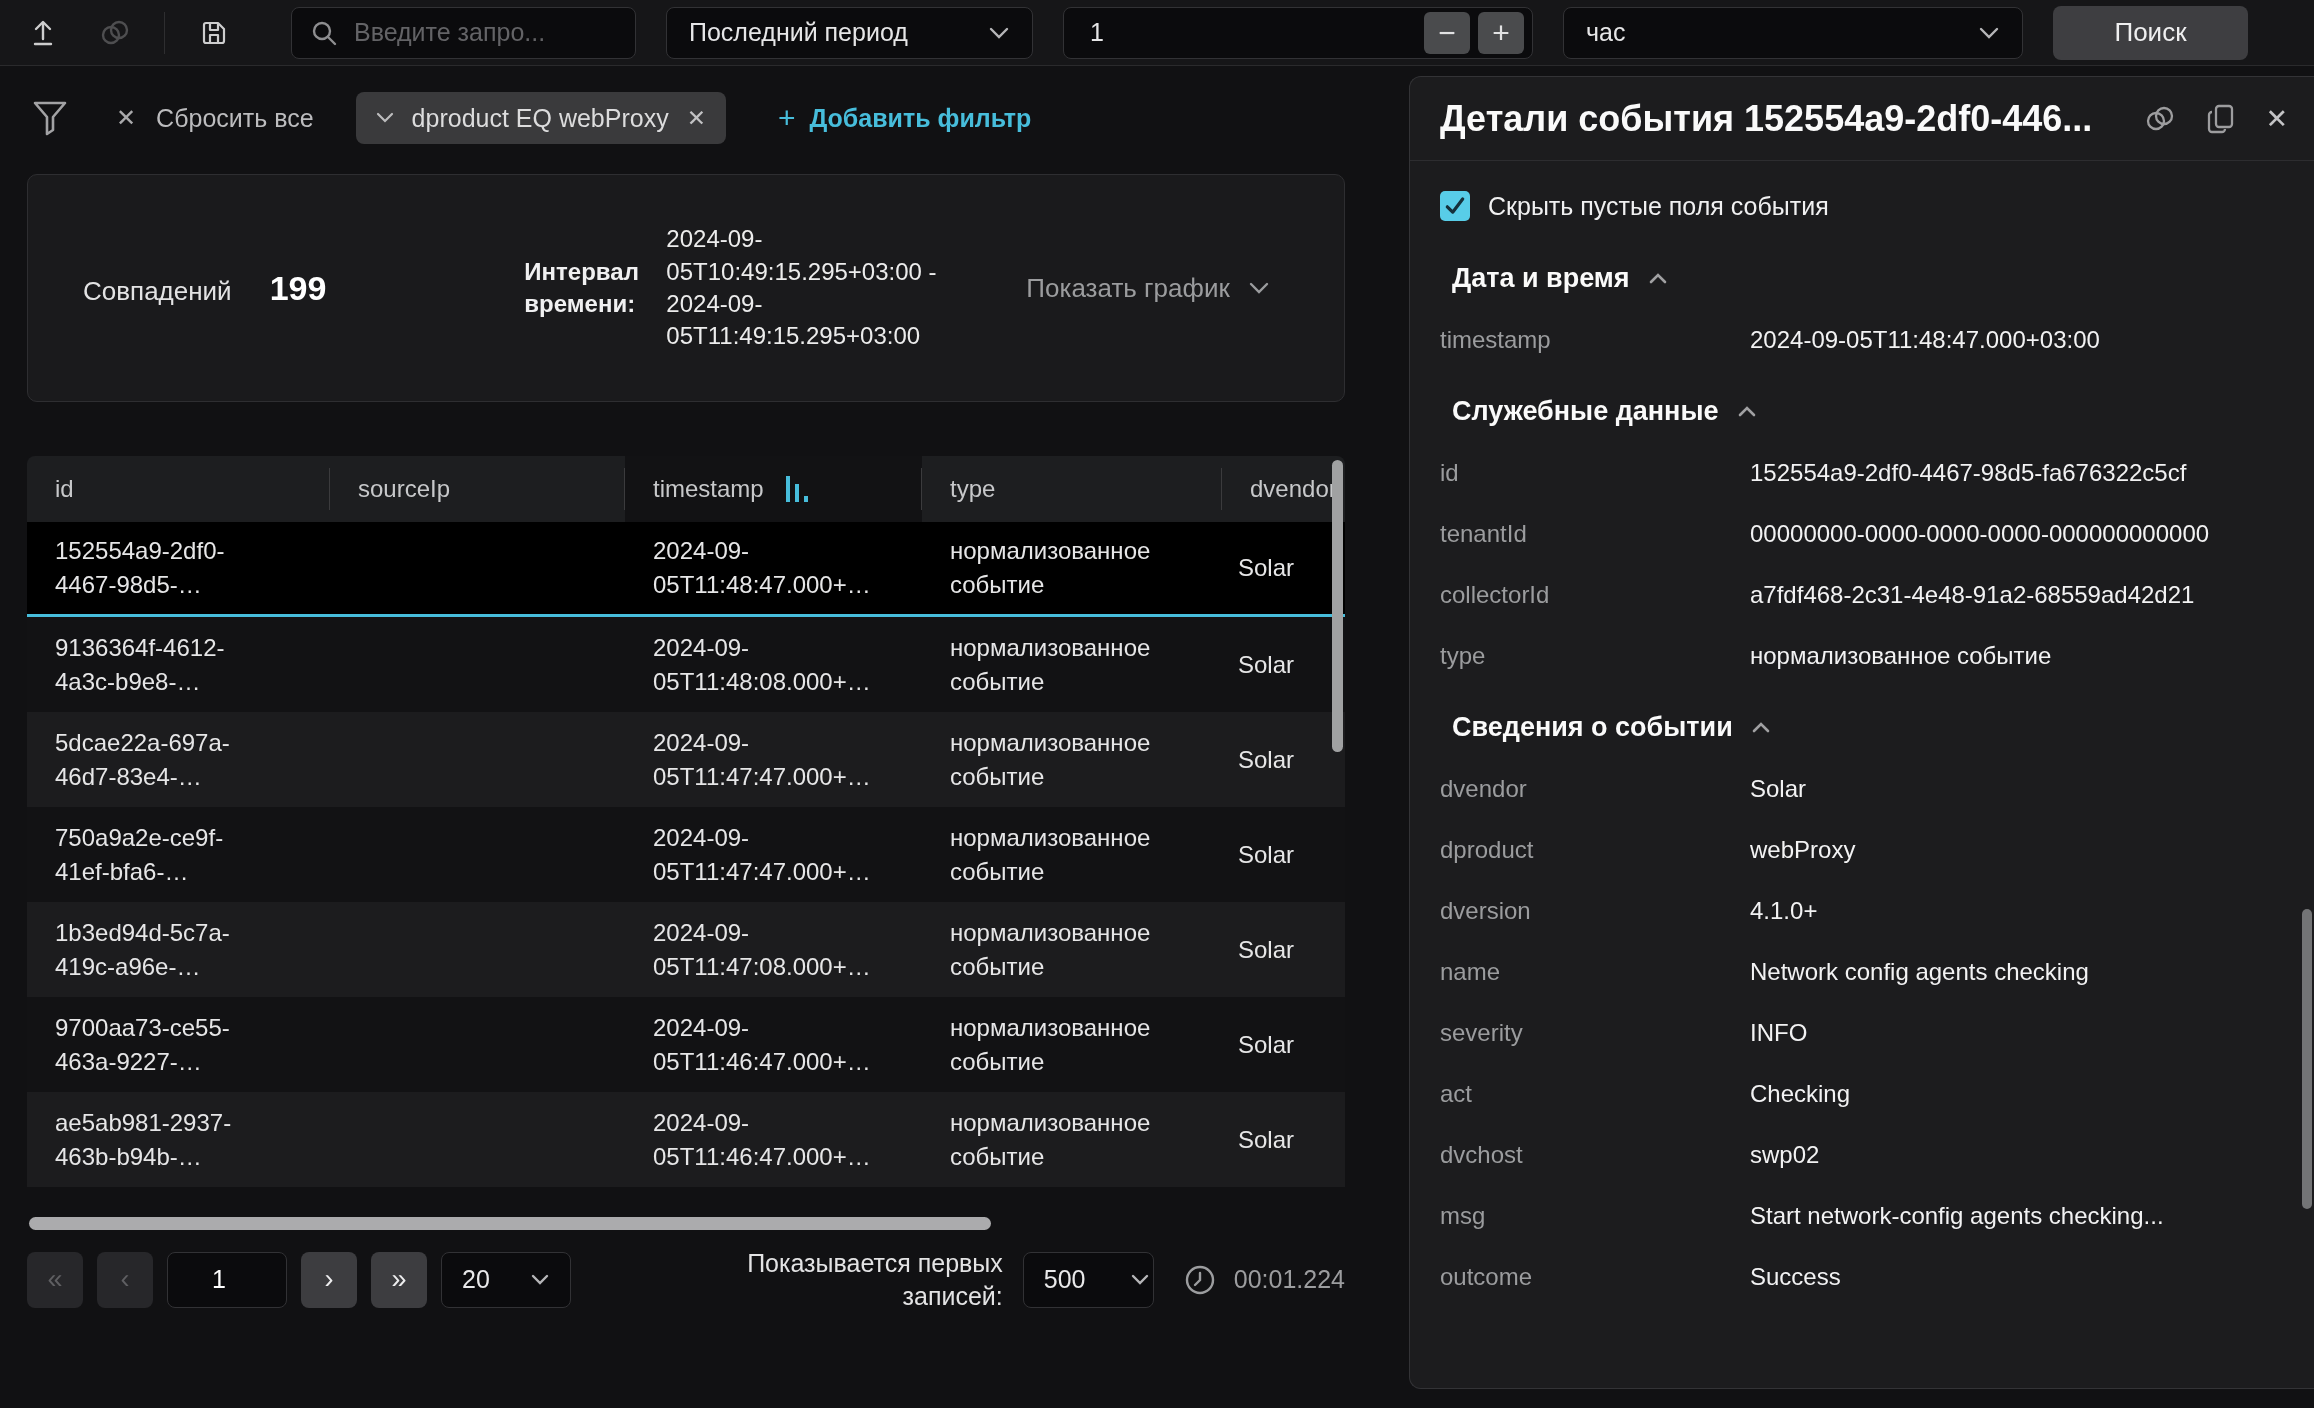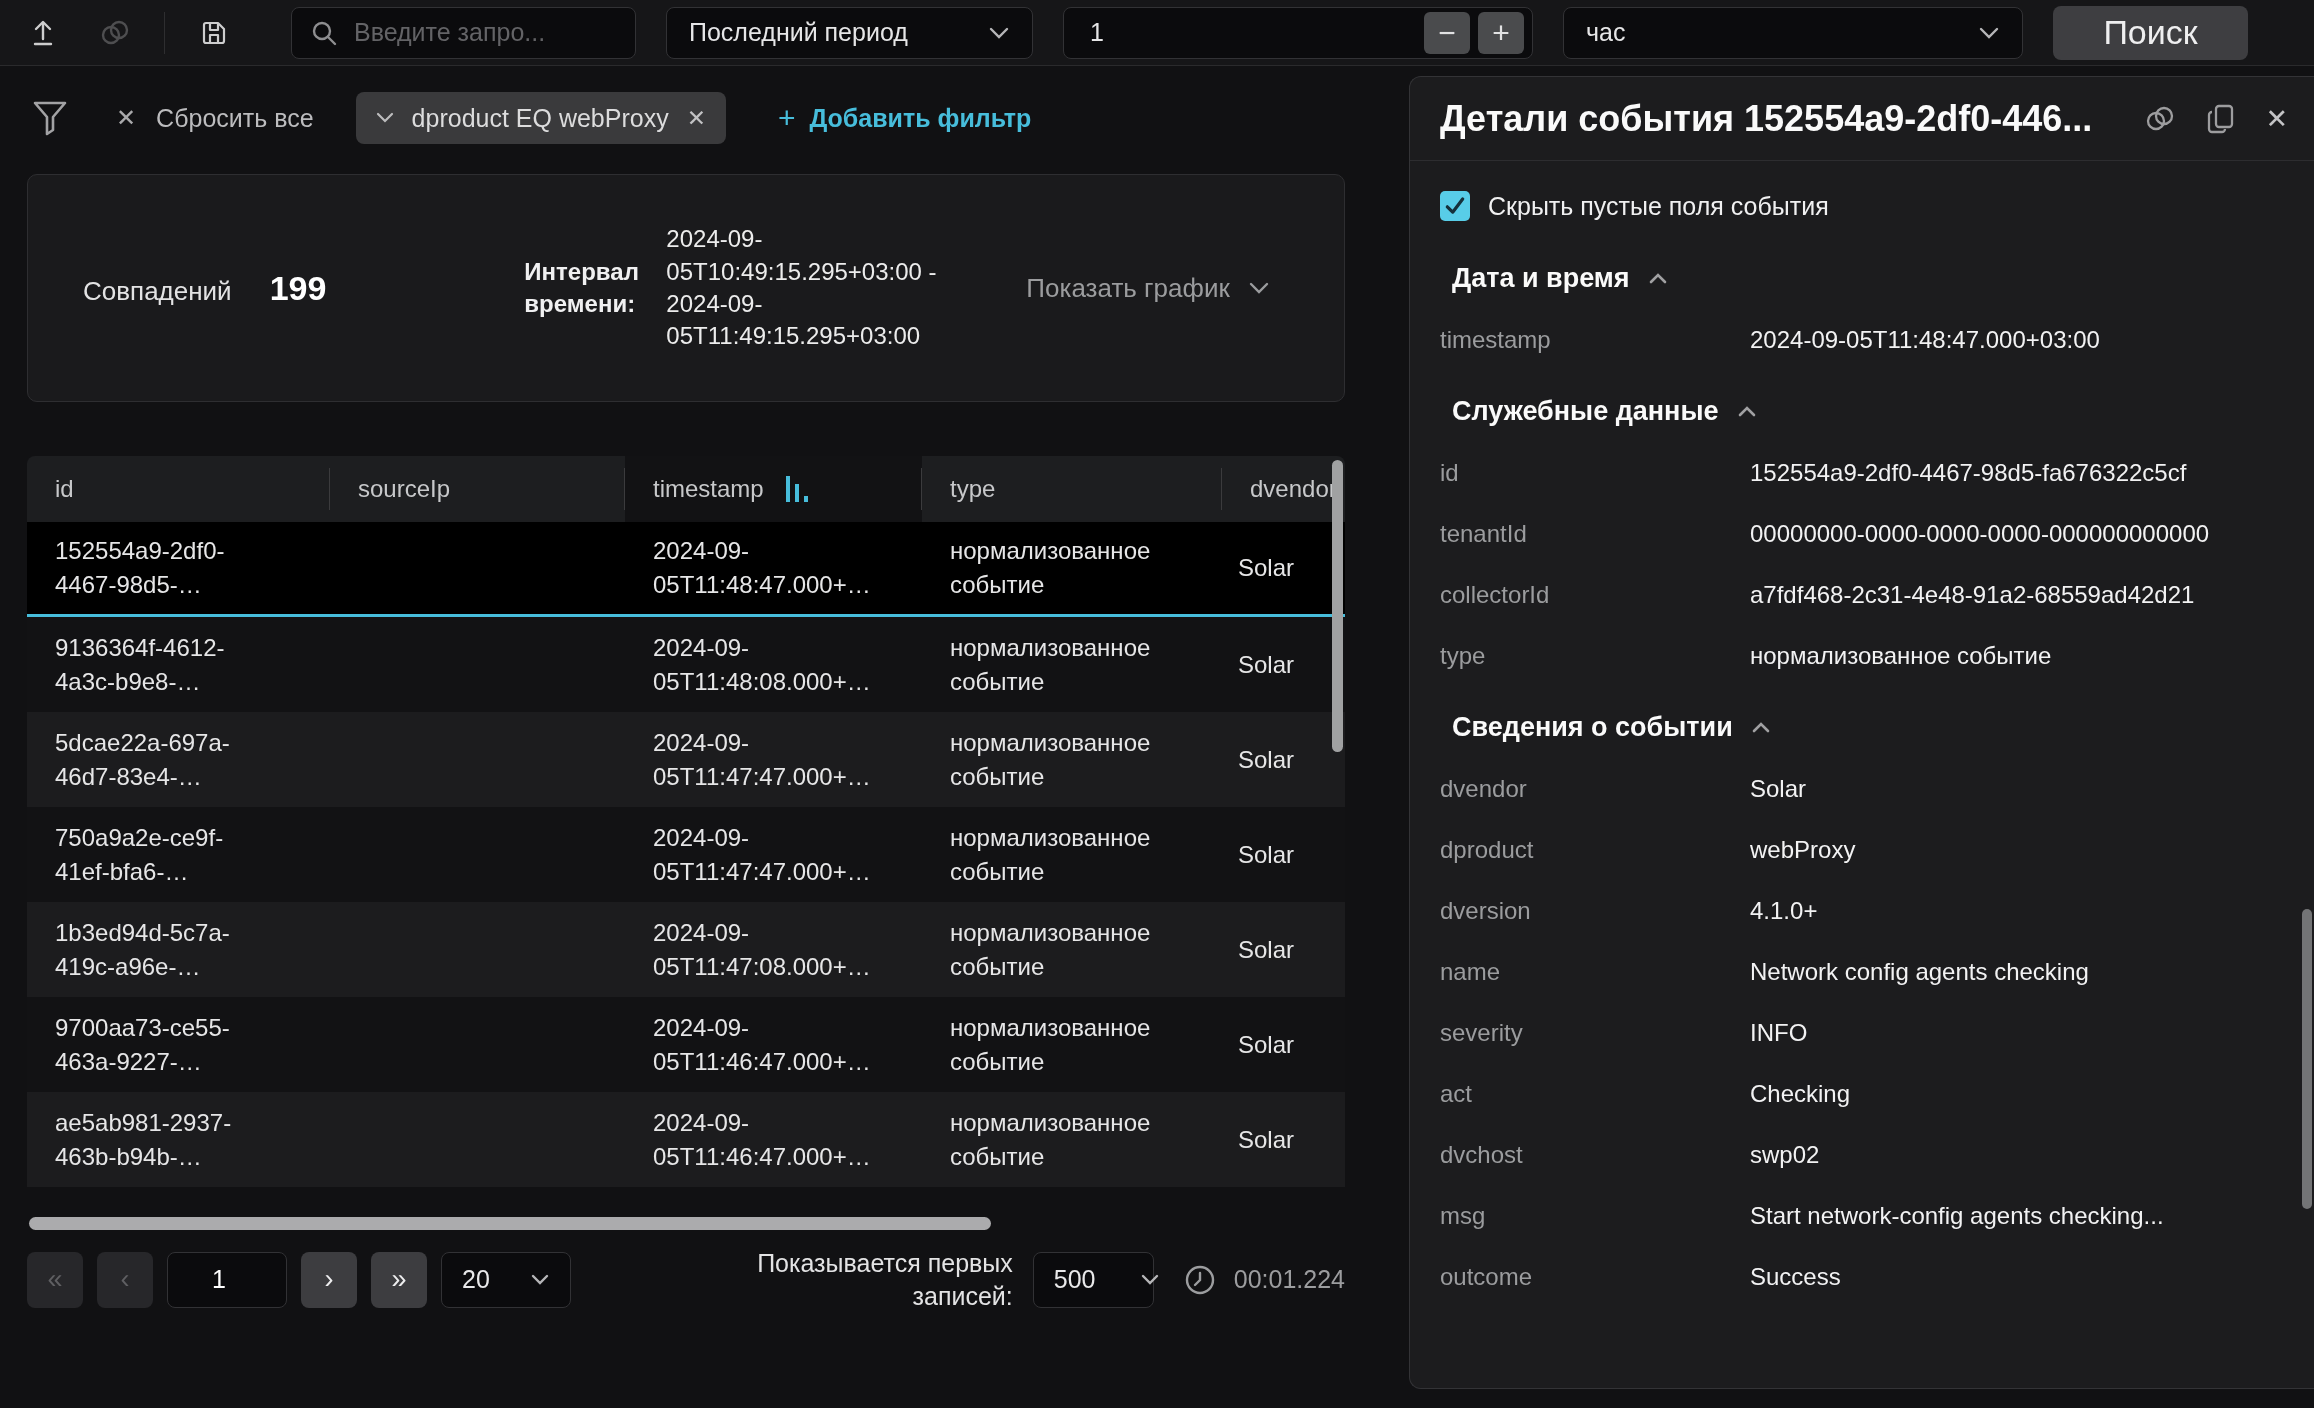--- a/index.html
+++ b/index.html
@@ -22,21 +22,21 @@
     font-size:25px;font-family:inherit;}
   .search-box input::placeholder{color:#636366;}
   .select{justify-content:space-between;padding:0 22px;}
   .select-period{width:367px;margin-left:16px;}
   .select-unit{width:460px;margin-left:16px;}
   .num-group{width:470px;margin-left:16px;padding:0 8px 0 26px;justify-content:space-between;}
   .steppers{display:flex;gap:8px;}
   .step-btn{width:46px;height:42px;background:#4a4b4d;border-radius:6px;color:#e2e2e3;
     font-size:30px;display:flex;align-items:center;justify-content:center;line-height:1;}
   .search-btn{width:195px;height:54px;margin-left:16px;background:#3e3e41;border-radius:8px;
-    color:#efeff0;font-size:34px;display:flex;align-items:center;justify-content:center;}
+    color:#efeff0;font-size:26px;display:flex;align-items:center;justify-content:center;}
 
   
   .workspace{display:flex;height:1341px;}
   .left{width:1372px;flex:none;}
 
   
   .filterbar{height:60px;margin:22px 0 0 30px;display:flex;align-items:center;font-size:25px;}
   .clear-all{display:flex;align-items:center;gap:20px;margin-left:46px;color:#bcbcbe;}
   .clear-all .x{font-size:24px;color:#a9a9ab;}
   .filter-chip{display:flex;align-items:center;gap:18px;height:52px;margin-left:42px;
@@ -79,21 +79,21 @@
   
   .pagination{width:1318px;margin:16px 0 0 27px;display:flex;align-items:center;gap:14px;font-size:25px;}
   .pg-btn{width:56px;height:56px;border-radius:8px;display:flex;align-items:center;justify-content:center;font-size:27px;}
   .pg-btn.disabled{background:#27272a;color:#5f5f62;}
   .pg-btn.enabled{background:#3d3d40;color:#eeeeef;}
   .pg-input{width:120px;height:56px;background:#0b0b0d;border:1px solid #323235;border-radius:8px;
     color:#fff;font-size:25px;font-family:inherit;text-align:left;padding-left:44px;outline:none;}
   .pg-select{height:56px;background:#0b0b0d;border:1px solid #323235;border-radius:8px;
     display:flex;align-items:center;justify-content:space-between;padding:0 20px;}
   .pg-size{width:130px;}
-  .pg-limit{width:121px;gap:44px;}
+  .pg-limit{width:131px;gap:44px;}
   .showing{width:258px;margin-left:auto;text-align:right;line-height:1.3;color:#e3e3e4;margin-right:6px;}
   .elapsed{display:flex;align-items:center;gap:16px;color:#9c9d9f;margin-left:14px;}
 
   
   .panel{flex:1;margin:10px 0 18px 37px;background:#1c1c1e;border:1px solid #333336;border-right:none;
     border-radius:12px 0 0 12px;position:relative;overflow:hidden;display:flex;flex-direction:column;}
   .panel-header{display:flex;align-items:center;height:84px;padding:0 26px 0 30px;
     border-bottom:1px solid #2d2d30;flex:none;}
   .panel-title{flex:1;font-size:36px;font-weight:bold;color:#fafafa;white-space:nowrap;overflow:hidden;}
   .panel-hicon{margin-left:28px;display:flex;align-items:center;}

